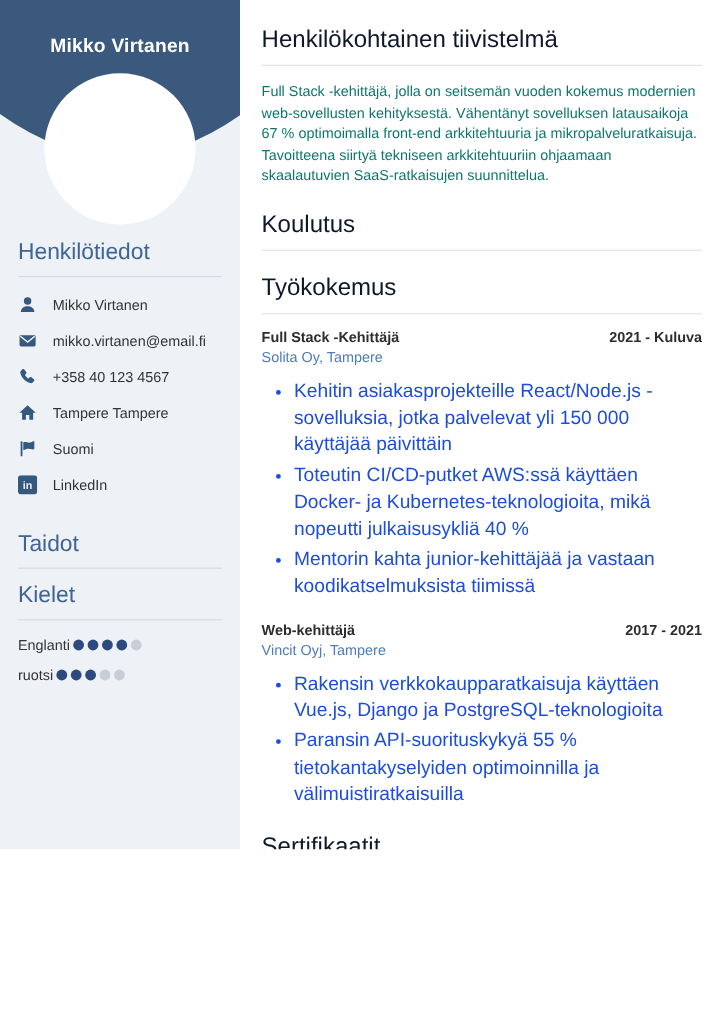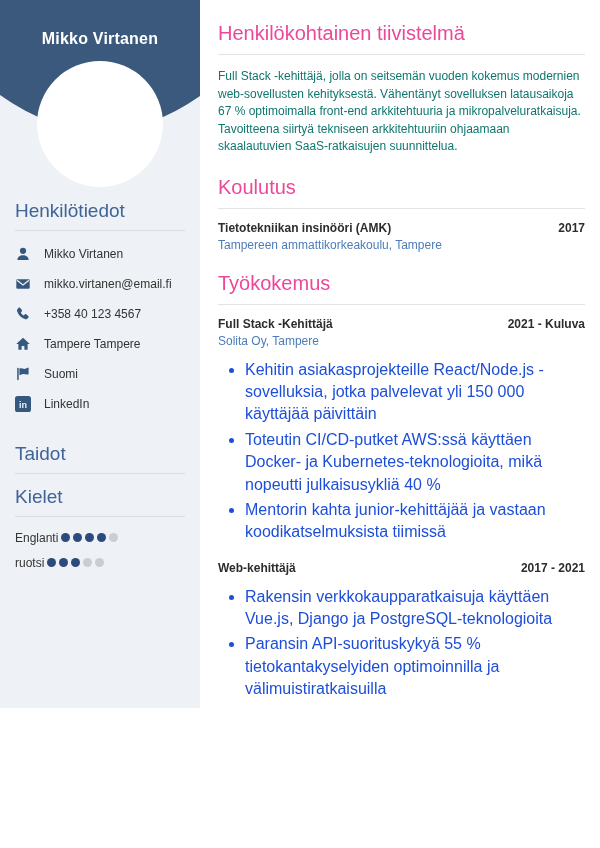--- a/index.html
+++ b/index.html
@@ -28,21 +28,21 @@
   .lang-sec { margin-top:12px; }
   .lang-rows { margin-top:8px; }
   .lrow { height:25px; display:flex; align-items:center; 
           font-size:12px; color:#333333; }
   .dots { display:flex; align-items:center; }
   .dot { width:9px; height:9px; border-radius:50%; background:#c9ced6; margin-left:3px; display:inline-block; }
   .dot.filled { background:#2c4a7e; }
 
   
   .main { flex:1; background:#ffffff; padding:22px 15px 20px 18px; }
-  .main-h { font-size:20px; font-weight:400; color:#ec4899; padding-bottom:9px;
+  .main-h { font-size:20px; font-weight:400; color:#0f172a; padding-bottom:9px;
             border-bottom:1px solid #e1e3e6; }
   .summary-text { margin-top:13px; font-size:12px; line-height:1.46; color:#0f766e; }
   .sec { margin-top:20px; }
   .entry { margin-top:12px; }
   .entry-head { display:flex; justify-content:space-between; align-items:baseline;
                 font-size:12px; font-weight:bold; color:#2d2d2d; }
   .entry-sub { margin-top:3px; font-size:12px; color:#4d7cb8; }
   .job ul { margin:11px 0 0 0; padding-left:27px; }
   .job li { font-size:16px; line-height:1.4; color:#1d4ed8; margin-bottom:3px; }
   .job + .job { margin-top:17px; }
@@ -166,27 +166,20 @@
 
   <main class="main">
 
     <section>
       <h2 class="main-h">Henkilökohtainen tiivistelmä</h2>
       <p class="summary-text">Full Stack -kehittäjä, jolla on seitsemän vuoden kokemus modernien web-sovellusten kehityksestä. Vähentänyt sovelluksen latausaikoja 67 % optimoimalla front-end arkkitehtuuria ja mikropalveluratkaisuja. Tavoitteena siirtyä tekniseen arkkitehtuuriin ohjaamaan skaalautuvien SaaS-ratkaisujen suunnittelua.</p>
     </section>
 
     <section class="sec">
       <h2 class="main-h">Koulutus</h2>
-      <div class="entry">
-        <div class="entry-head">
-          <span>Tietotekniikan insinööri (AMK)</span>
-          <span>2017</span>
-        </div>
-        <div class="entry-sub">Tampereen ammattikorkeakoulu, Tampere</div>
-      </div>
     </section>
 
     <section class="sec">
       <h2 class="main-h">Työkokemus</h2>
 
       <div class="entry job">
         <div class="entry-head">
           <span>Full Stack -Kehittäjä</span>
           <span>2021 - Kuluva</span>
         </div>
@@ -196,20 +189,21 @@
           <li>Toteutin CI/CD-putket AWS:ssä käyttäen Docker- ja Kubernetes-teknologioita, mikä nopeutti julkaisusykliä 40 %</li>
           <li>Mentorin kahta junior-kehittäjää ja vastaan koodikatselmuksista tiimissä</li>
         </ul>
       </div>
 
       <div class="entry job">
         <div class="entry-head">
           <span>Web-kehittäjä</span>
           <span>2017 - 2021</span>
         </div>
+        <div class="entry-sub">Vincit Oyj, Tampere</div>
         <ul>
           <li>Rakensin verkkokaupparatkaisuja käyttäen Vue.js, Django ja PostgreSQL-teknologioita</li>
           <li>Paransin API-suorituskykyä 55 % tietokantakyselyiden optimoinnilla ja välimuistiratkaisuilla</li>
         </ul>
       </div>
     </section>
 
     <section class="sec">
       <h2 class="main-h">Sertifikaatit</h2>
       <div class="cert-item">Scrum Master -sertifikaatti</div>

